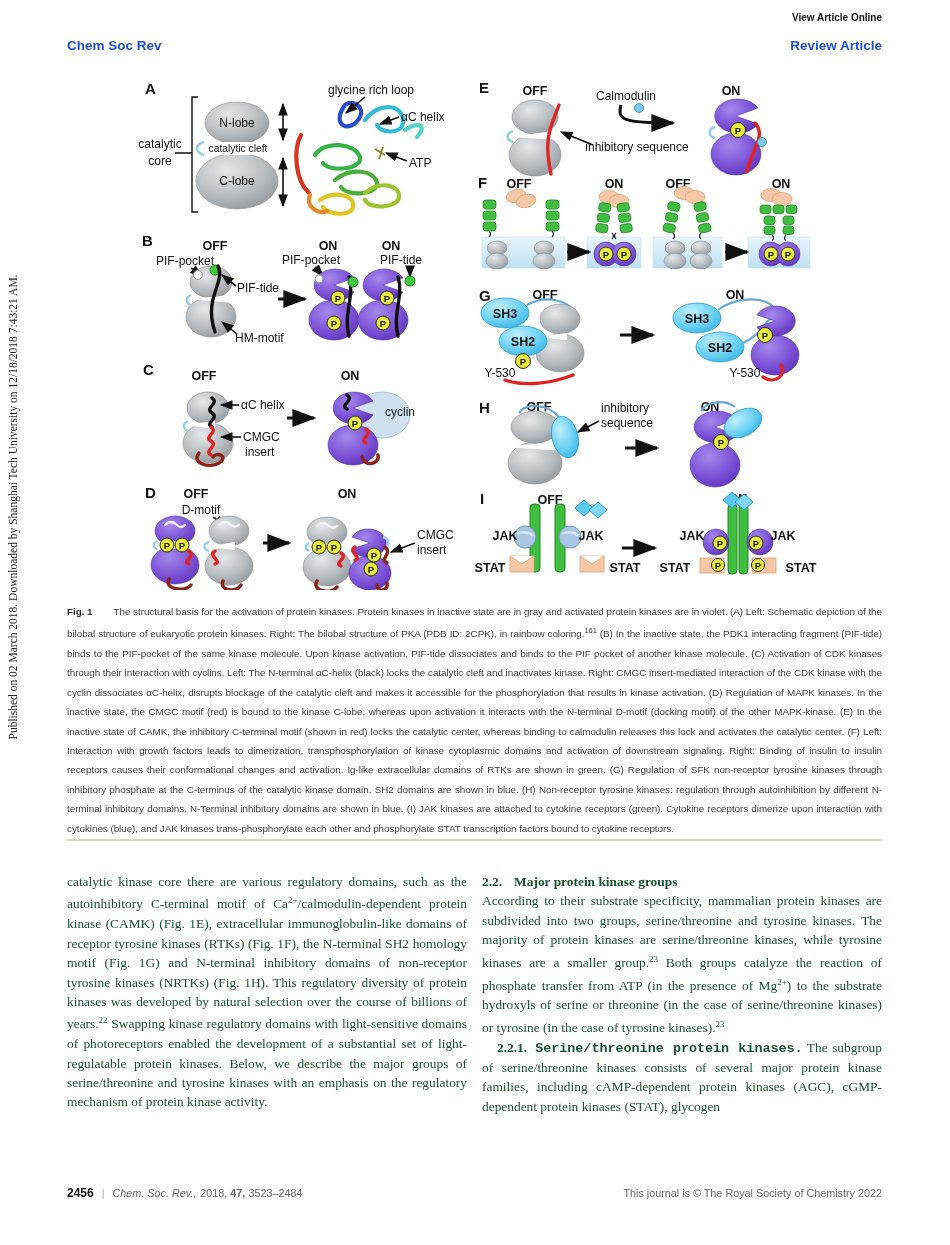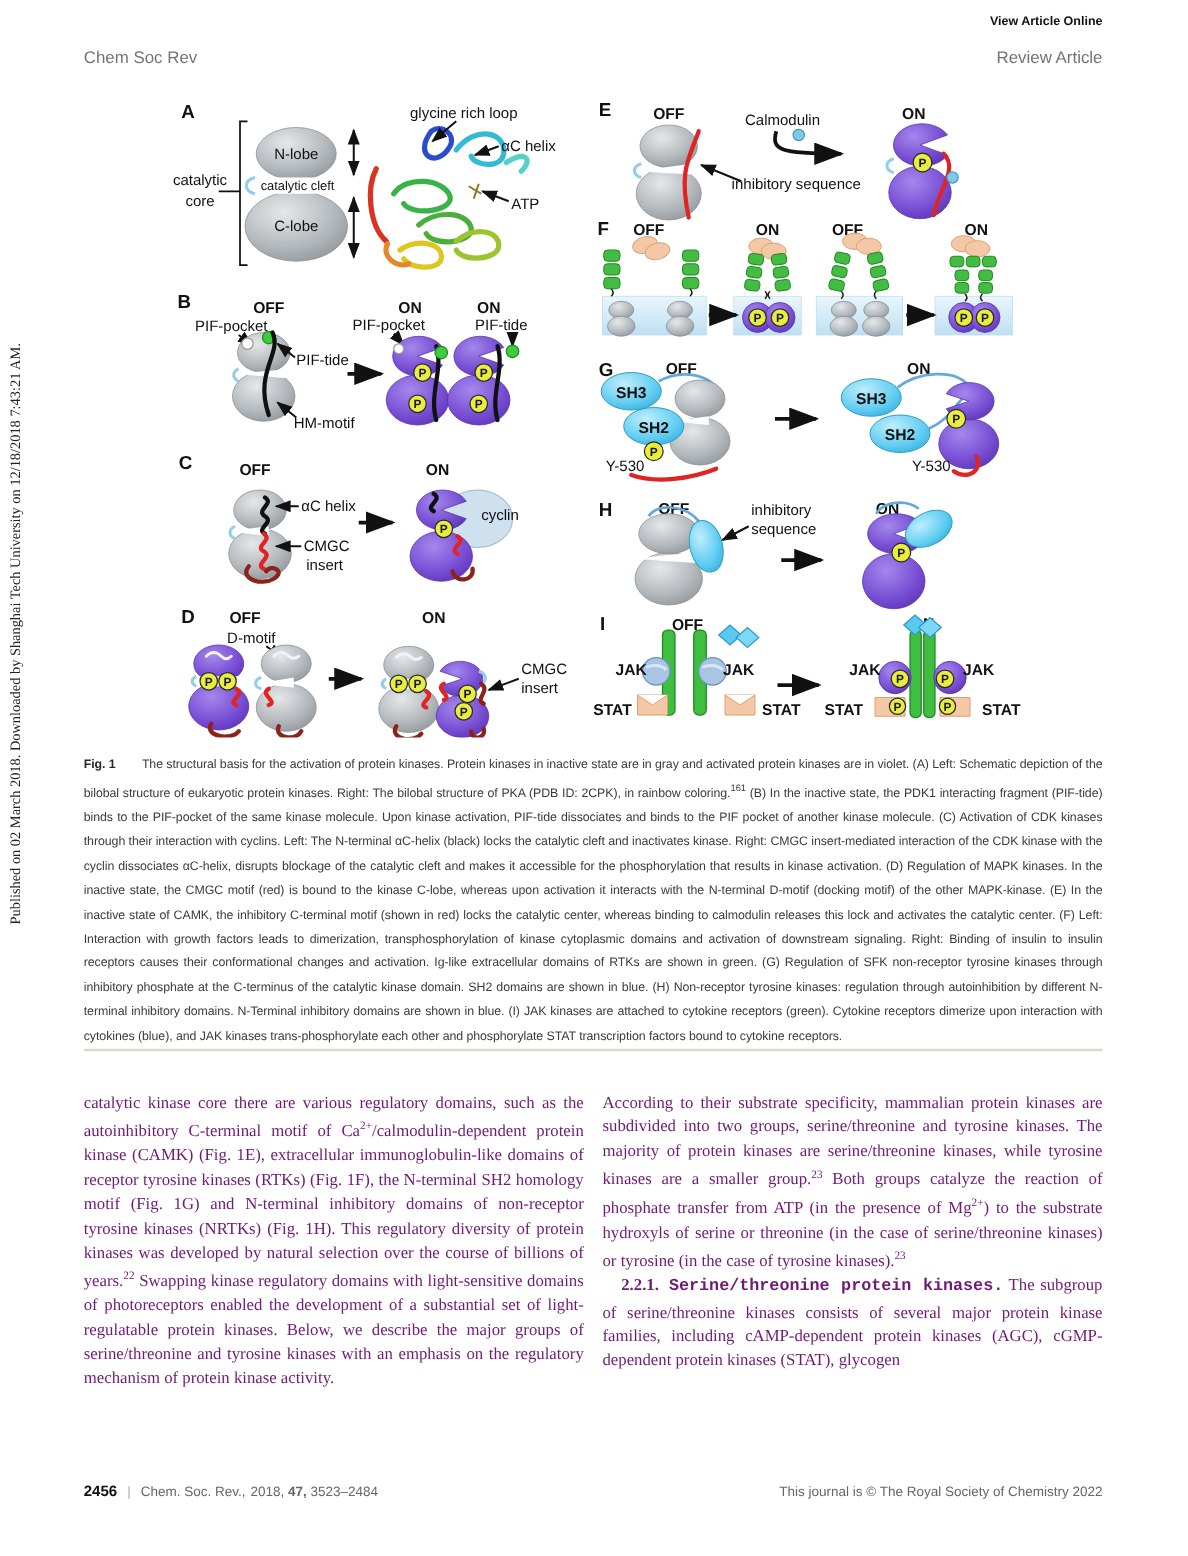--- a/index.html
+++ b/index.html
@@ -3,21 +3,21 @@
 <meta charset="utf-8">
 <style>
   html,body{margin:0;padding:0;}
   body{width:950px;height:1245px;position:relative;background:#ffffff;overflow:hidden;
        font-family:"Liberation Sans",sans-serif;}
   .abs{position:absolute;}
 
   
   .view-online{top:12px;right:68px;font-size:10px;font-weight:700;color:#111;text-align:center;}
   .header-row{top:38px;left:67px;width:815px;display:flex;justify-content:space-between;}
-  .journal-name,.article-type{font-size:13.5px;font-weight:400;color:#737373;}
+  .journal-name,.article-type{font-size:13.5px;font-weight:700;color:#1d4ed8;}
 
   
   .vert-note{left:-262px;top:498px;width:556px;height:18px;
     transform:rotate(-90deg);transform-origin:center;
     font-family:"Liberation Serif",serif;font-size:11.5px;color:#222;text-align:center;white-space:nowrap;}
 
   
   .figure-wrap{top:75px;left:65px;width:825px;height:515px;}
   svg text{font-family:"Liberation Sans",sans-serif;}
   .pl{font-size:15px;font-weight:600;fill:#111;}
@@ -46,36 +46,36 @@
 
   
   .caption{top:592px;left:67px;width:815px;font-size:9.9px;line-height:19.4px;
     color:#3a3a3a;text-align:justify;letter-spacing:-.05px;}
   .caption .figlab{font-weight:700;color:#2a2a2a;margin-right:21px;}
   .caption sup{font-size:7.5px;}
   .divider{top:839px;left:67px;width:815px;height:2px;background:#d9d9cb;}
 
   
   .body-cols{top:872px;left:67px;width:815px;display:flex;gap:15px;
-    font-family:"Liberation Serif",serif;font-size:13.4px;line-height:19.4px;color:#701a75;}
+    font-family:"Liberation Serif",serif;font-size:13.4px;line-height:19.4px;color:#14532d;}
   .col{width:400px;text-align:justify;}
   .col p{margin:0;}
   .col sup{font-size:9px;}
   .sec-head{margin:15px 0 7px 0;font-size:13.4px;font-weight:700;}
   .sec-head .num{margin-right:12px;}
   .indent{text-indent:15px;}
   .subhead-num{font-weight:700;margin-right:8px;}
   .subhead{font-weight:700;font-family:Liberation Mono, monospace;}
 
   
   .footer{top:1186px;left:67px;width:815px;display:flex;justify-content:space-between;
     align-items:baseline;font-size:10.8px;color:#666;}
   .pg{font-size:12px;font-weight:700;color:#111;margin-right:8px;}
   .fsep{color:#aaa;margin-right:8px;}
-  .fjournal{margin-right:4px;}
+  .fjournal{font-style:italic;margin-right:4px;}
   .fvol{font-weight:700;}
 </style>
 </head>
 <body>
 
 <div class="abs view-online">View Article Online</div>
 <div class="abs header-row">
   <span class="journal-name">Chem Soc Rev</span>
   <span class="article-type">Review Article</span>
 </div>
@@ -510,20 +510,21 @@
 
 <p class="abs caption"><span class="figlab">Fig. 1</span><span>The structural basis for the activation of protein kinases. Protein kinases in inactive state are in gray and activated protein kinases are in violet. (A) Left: Schematic depiction of the bilobal structure of eukaryotic protein kinases. Right: The bilobal structure of PKA (PDB ID: 2CPK), in rainbow coloring.</span><sup>161</sup><span> (B) In the inactive state, the PDK1 interacting fragment (PIF-tide) binds to the PIF-pocket of the same kinase molecule. Upon kinase activation, PIF-tide dissociates and binds to the PIF pocket of another kinase molecule. (C) Activation of CDK kinases through their interaction with cyclins. Left: The N-terminal αC-helix (black) locks the catalytic cleft and inactivates kinase. Right: CMGC insert-mediated interaction of the CDK kinase with the cyclin dissociates αC-helix, disrupts blockage of the catalytic cleft and makes it accessible for the phosphorylation that results in kinase activation. (D) Regulation of MAPK kinases. In the inactive state, the CMGC motif (red) is bound to the kinase C-lobe, whereas upon activation it interacts with the N-terminal D-motif (docking motif) of the other MAPK-kinase. (E) In the inactive state of CAMK, the inhibitory C-terminal motif (shown in red) locks the catalytic center, whereas binding to calmodulin releases this lock and activates the catalytic center. (F) Left: Interaction with growth factors leads to dimerization, transphosphorylation of kinase cytoplasmic domains and activation of downstream signaling. Right: Binding of insulin to insulin receptors causes their conformational changes and activation. Ig-like extracellular domains of RTKs are shown in green. (G) Regulation of SFK non-receptor tyrosine kinases through inhibitory phosphate at the C-terminus of the catalytic kinase domain. SH2 domains are shown in blue. (H) Non-receptor tyrosine kinases: regulation through autoinhibition by different N-terminal inhibitory domains. N-Terminal inhibitory domains are shown in blue. (I) JAK kinases are attached to cytokine receptors (green). Cytokine receptors dimerize upon interaction with cytokines (blue), and JAK kinases trans-phosphorylate each other and phosphorylate STAT transcription factors bound to cytokine receptors.</span></p>
 
 <div class="abs divider"></div>
 
 <div class="abs body-cols">
   <div class="col">
     <p><span>catalytic kinase core there are various regulatory domains, such as the autoinhibitory C-terminal motif of Ca</span><sup>2+</sup><span>/calmodulin-dependent protein kinase (CAMK) (Fig. 1E), extracellular immunoglobulin-like domains of receptor tyrosine kinases (RTKs) (Fig. 1F), the N-terminal SH2 homology motif (Fig. 1G) and N-terminal inhibitory domains of non-receptor tyrosine kinases (NRTKs) (Fig. 1H). This regulatory diversity of protein kinases was developed by natural selection over the course of billions of years.</span><sup>22</sup><span> Swapping kinase regulatory domains with light-sensitive domains of photoreceptors enabled the development of a substantial set of light-regulatable protein kinases. Below, we describe the major groups of serine/threonine and tyrosine kinases with an emphasis on the regulatory mechanism of protein kinase activity.</span></p>
   </div>
   <div class="col">
+    <p class="sec-head"><span class="num">2.2.</span><span>Major protein kinase groups</span></p>
     <p><span>According to their substrate specificity, mammalian protein kinases are subdivided into two groups, serine/threonine and tyrosine kinases. The majority of protein kinases are serine/threonine kinases, while tyrosine kinases are a smaller group.</span><sup>23</sup><span> Both groups catalyze the reaction of phosphate transfer from ATP (in the presence of Mg</span><sup>2+</sup><span>) to the substrate hydroxyls of serine or threonine (in the case of serine/threonine kinases) or tyrosine (in the case of tyrosine kinases).</span><sup>23</sup></p>
     <p class="indent"><span class="subhead-num">2.2.1.</span><span class="subhead">Serine/threonine protein kinases.</span><span> The subgroup of serine/threonine kinases consists of several major protein kinase families, including cAMP-dependent protein kinases (AGC), cGMP-dependent protein kinases (STAT), glycogen</span></p>
   </div>
 </div>
 
 <div class="abs footer">
   <span><span class="pg">2456</span><span class="fsep">|</span><span class="fjournal">Chem. Soc. Rev.,</span><span>2018,</span> <span class="fvol">47,</span> <span>3523–2484</span></span>
   <span>This journal is © The Royal Society of Chemistry 2022</span>
 </div>
 

